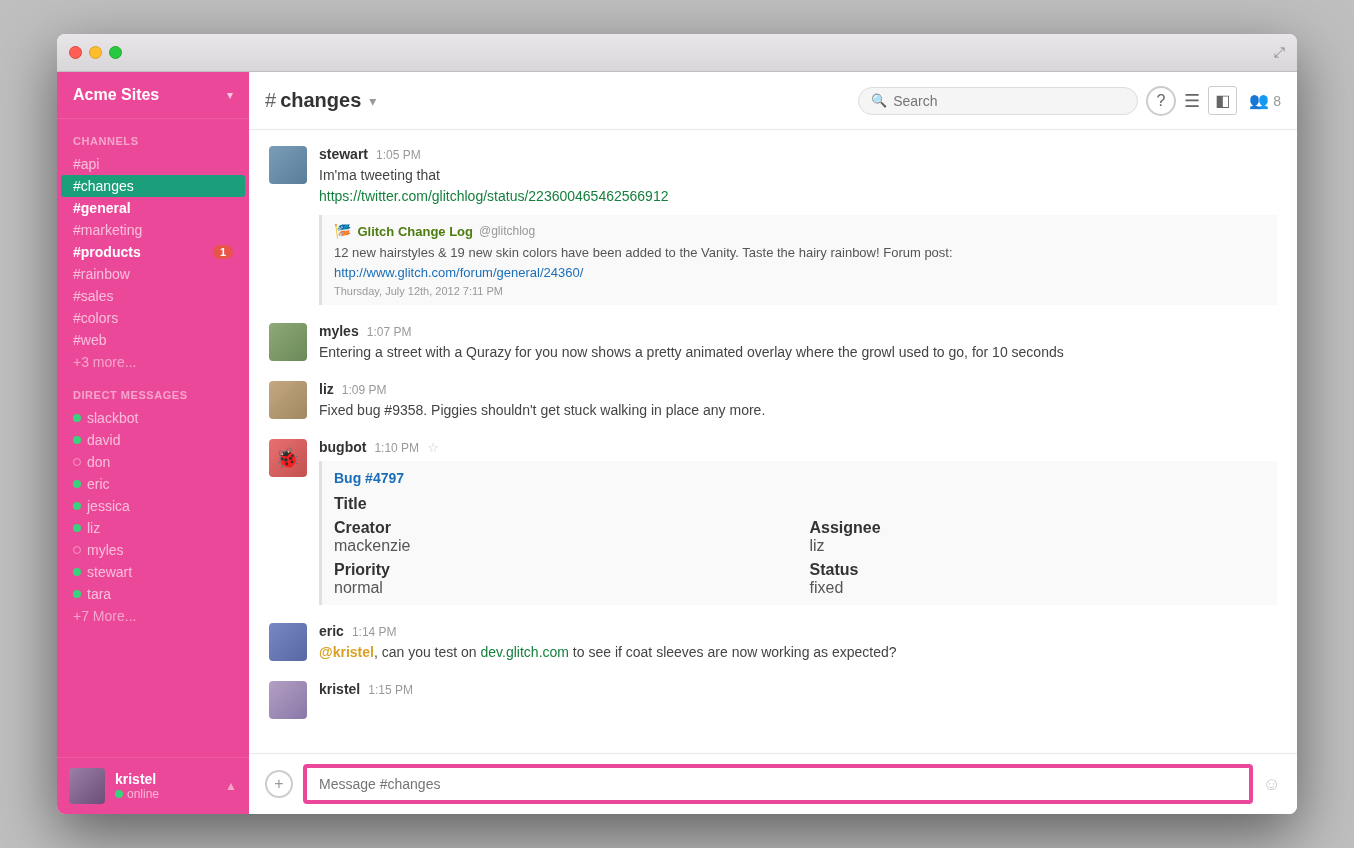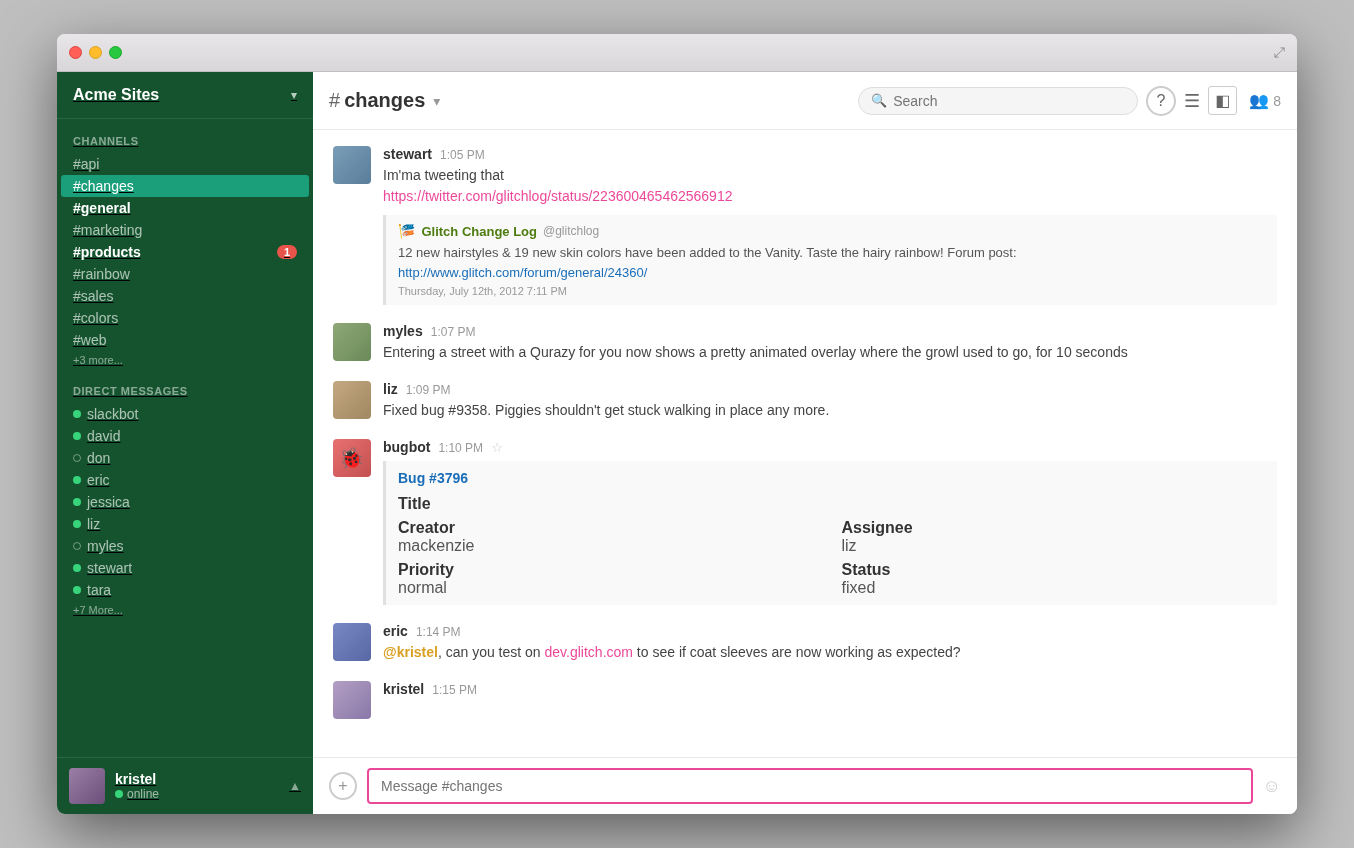--- a/index.html
+++ b/index.html
@@ -48,27 +48,26 @@
       color: #888;
       font-size: 14px;
     }
     .app-body {
       display: flex;
       flex: 1;
       overflow: hidden;
     }
     
     .sidebar {
-      width: 256px;
-      background: #14532d;
+      width: 192px;
+      background: #ec4899;
       display: flex;
       flex-direction: column;
       flex-shrink: 0;
       overflow-y: auto;
-      text-decoration: underline;
     }
     .sidebar-header {
       display: flex;
       align-items: center;
       justify-content: space-between;
       padding: 14px 16px;
       border-bottom: 1px solid rgba(255,255,255,0.1);
     }
     .workspace-name {
       color: #fff;
@@ -110,21 +109,21 @@
       color: #fff;
       font-size: 11px;
       font-weight: 700;
       border-radius: 10px;
       padding: 1px 6px;
       min-width: 20px;
       text-align: center;
     }
     .more-link {
       color: rgba(255,255,255,0.5);
-      font-size: 11px;
+      font-size: 14px;
       padding: 3px 16px;
       cursor: pointer;
     }
     .dm-item {
       display: flex;
       align-items: center;
       padding: 3px 16px;
       color: rgba(255,255,255,0.65);
       font-size: 14px;
       cursor: pointer;
@@ -289,21 +288,21 @@
     .message-meta {
       display: flex;
       align-items: baseline;
       gap: 8px;
       margin-bottom: 3px;
     }
     .message-author { font-weight: 700; font-size: 14px; color: #333; }
     .message-time { font-size: 12px; color: #999; }
     .message-star { color: #ccc; font-size: 13px; cursor: pointer; }
     .message-text { font-size: 14px; color: #444; line-height: 1.5; }
-    .message-link { color: #ec4899; text-decoration: none; }
+    .message-link { color: #15803d; text-decoration: none; }
     .embed-card {
       border-left: 3px solid #e0e0e0;
       margin-top: 8px;
       padding: 8px 12px;
       background: #f9f9f9;
     }
     .embed-header {
       display: flex;
       align-items: center;
       gap: 6px;
@@ -349,21 +348,21 @@
       display: flex;
       align-items: center;
       justify-content: center;
       color: #999;
       font-size: 16px;
       cursor: pointer;
       flex-shrink: 0;
     }
     .message-input {
       flex: 1;
-      border: 2px solid #ec4899;
+      border: 4px solid #ec4899;
       border-radius: 4px;
       padding: 8px 12px;
       font-size: 14px;
       outline: none;
       color: #0f766e;
     }
     .emoji-btn {
       color: #ccc;
       font-size: 18px;
       cursor: pointer;
@@ -562,21 +561,21 @@
           </div>
           <div class="message-group">
             <div class="avatar avatar-bugbot">🐞</div>
             <div class="message-content">
               <div class="message-meta">
                 <span class="message-author">bugbot</span>
                 <span class="message-time">1:10 PM</span>
                 <span class="message-star">☆</span>
               </div>
               <div class="bug-card">
-      <a class="bug-link" href="#">Bug #3796</a>
+      <a class="bug-link" href="#">Bug #4797</a>
       <div class="bug-table">
         <div style="grid-column:1/-1;">
           <div class="bug-field-label">Title</div>
         </div>
         <div>
           <div class="bug-field-label">Creator</div>
           <div class="bug-field-value">mackenzie</div>
         </div>
         <div>
           <div class="bug-field-label">Assignee</div>

